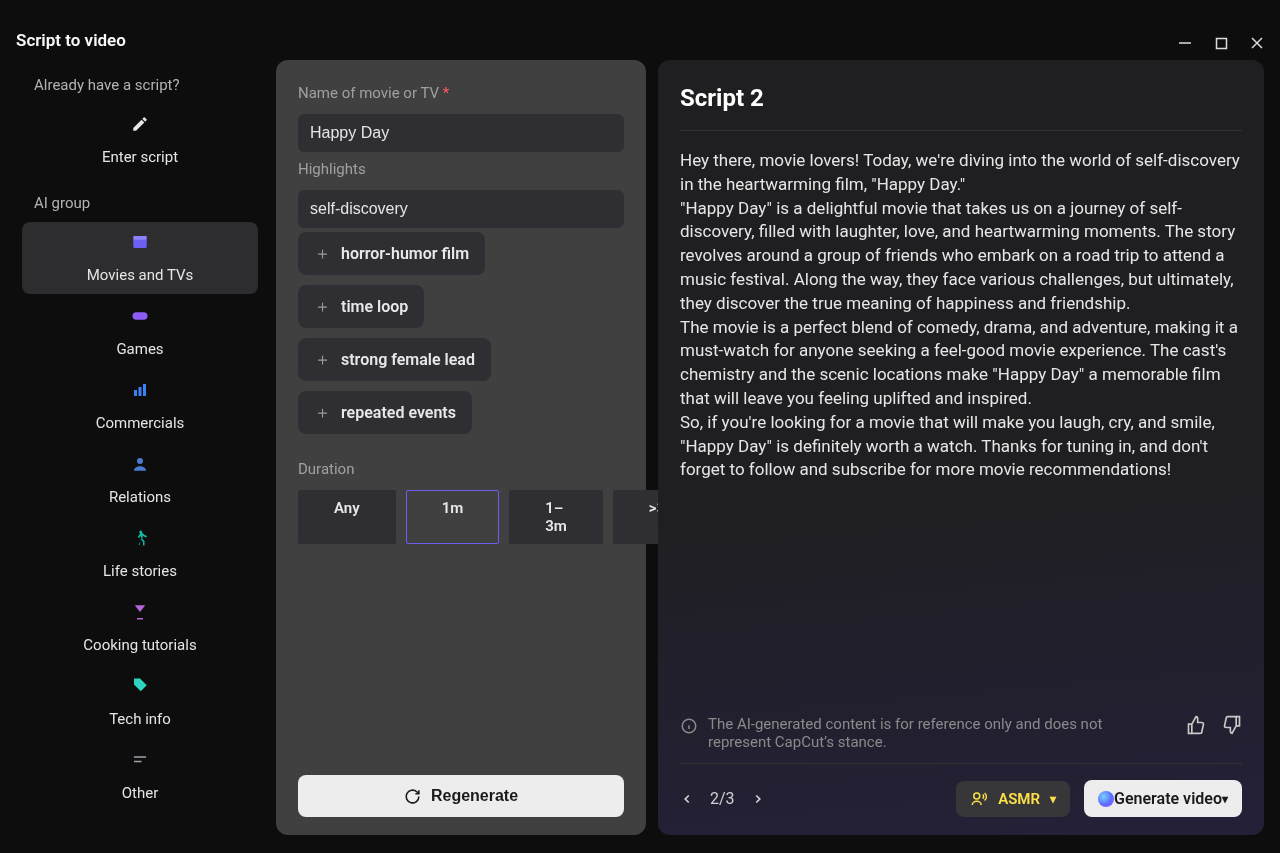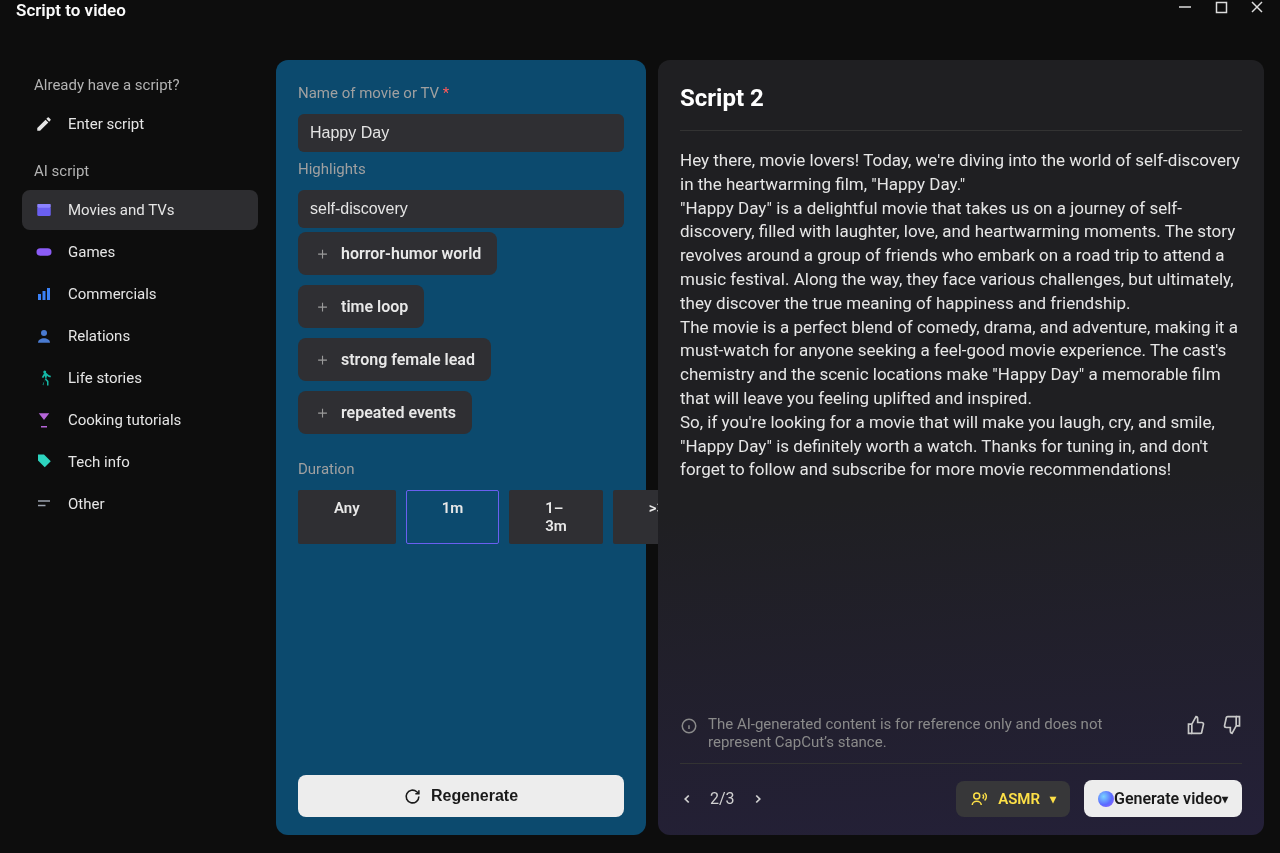--- a/index.html
+++ b/index.html
@@ -6,21 +6,21 @@
 body {
   width: 1280px; height: 853px;
   background: #0d0d0d;
   font-family: -apple-system, BlinkMacSystemFont, "Segoe UI", Roboto, sans-serif;
   color: #e5e5e5;
   overflow: hidden;
 }
 .titlebar {
   height: 50px;
   display: flex;
-  align-items: flex-start;
+  align-items: flex-end;
   justify-content: space-between;
   padding: 0 16px;
 }
 .titlebar-title { font-size: 17px; font-weight: 600; color: #fafafa; }
 .titlebar-controls { display: flex; gap: 22px; align-items: center; }
 .titlebar-controls span { width: 14px; height: 14px; display: inline-flex; align-items:center; justify-content:center; cursor:pointer; color:#dcdcdc; }
 .main {
   display: flex;
   gap: 12px;
   padding: 10px 16px 18px 16px;
@@ -39,26 +39,27 @@
 .sidebar-item {
   display: flex;
   align-items: center;
   gap: 14px;
   padding: 10px 12px;
   border-radius: 8px;
   color: #e5e5e5;
   font-size: 15px;
   cursor: pointer;
   margin-top: 2px;
+  flex-direction: column;
 }
 .sidebar-item.active { background: #2d2d30; }
 .sidebar-icon { width: 20px; height: 20px; display:inline-flex; align-items:center; justify-content:center; }
 
 .panel {
-  background: #0c4a6e;
+  background: #404040;
   border-radius: 12px;
   padding: 24px 22px 18px 22px;
   display: flex;
   flex-direction: column;
 }
 .panel-mid { width: 370px; }
 .panel-right { flex: 1; background: linear-gradient(175deg, #1f1f22 0%, #1f1f22 55%, #242038 100%); position:relative;justify-content:space-between; }
 .label { color: #a0a0a0; font-size: 15px; margin-bottom: 12px; }
 .req { color: #ff5a5a; }
 .textfield {
@@ -175,21 +176,21 @@
   <div class="sidebar">
     <div class="sidebar-heading">Already have a script?</div>
     <div class="sidebar-item">
       <span class="sidebar-icon">
           <svg width="18" height="18" viewBox="0 0 24 24" fill="#e5e5e5">
             <path d="M3 17.25V21h3.75L17.81 9.94l-3.75-3.75L3 17.25zM20.71 7.04a1 1 0 0 0 0-1.41l-2.34-2.34a1 1 0 0 0-1.41 0L15.13 5.12l3.75 3.75 1.83-1.83z"></path>
           </svg>
         </span>
       <span>Enter script</span>
     </div>
-    <div class="sidebar-heading" style="margin-top:10px">AI script</div>
+    <div class="sidebar-heading" style="margin-top:10px">AI group</div>
 
     <div class="sidebar-item active">
       <span class="sidebar-icon">
           <svg width="18" height="18" viewBox="0 0 24 24">
             <rect x="3" y="8" width="18" height="12" rx="2" fill="#6a5ff0"></rect>
             <rect x="3" y="4" width="18" height="5" rx="1" fill="#8b82ff"></rect>
           </svg>
         </span>
       <span>Movies and TVs</span>
     </div>
@@ -259,21 +260,21 @@
   <div class="panel panel-mid">
     <div class="label"><span>Name of movie or TV</span><span class="req"> *</span></div>
     <input class="textfield" value="Happy Day" style="">
 
     <div class="label">Highlights</div>
     <input class="textfield" style="margin-bottom: 4px;" value="self-discovery">
 
     <div class="chips">
       <div class="chip">
           <span class="plus">＋</span>
-          <span>horror-humor world</span>
+          <span>horror-humor film</span>
         </div>
       <div class="chip">
           <span class="plus">＋</span>
           <span>time loop</span>
         </div>
       <div class="chip">
           <span class="plus">＋</span>
           <span>strong female lead</span>
         </div>
       <div class="chip">

